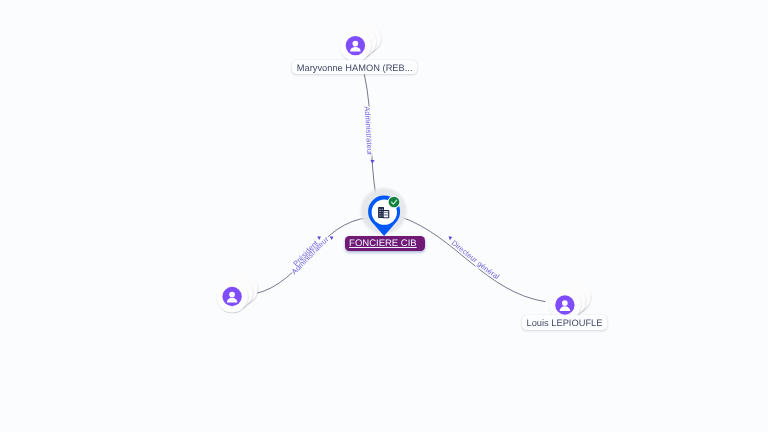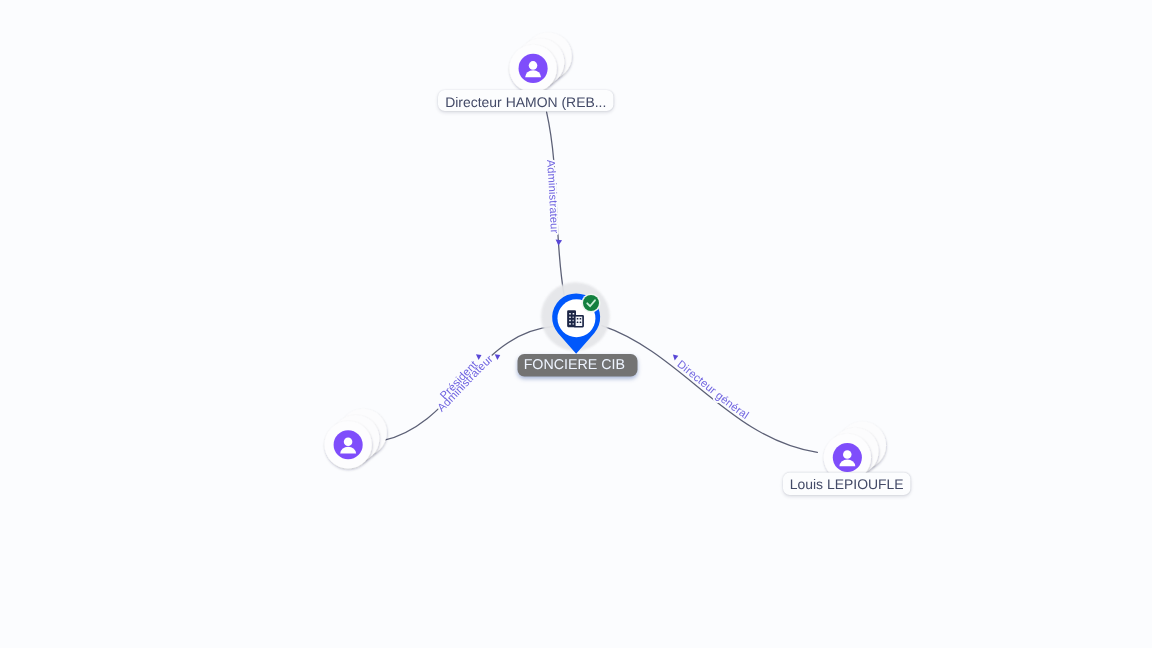--- a/index.html
+++ b/index.html
@@ -5,24 +5,24 @@
 <style>
   html,body{margin:0;padding:0;}
   body{width:768px;height:432px;overflow:hidden;background:#fbfcfe;
        font-family:"Liberation Sans",sans-serif;-webkit-font-smoothing:antialiased;text-rendering:geometricPrecision;}
   #stage{position:relative;width:768px;height:432px;background:#fbfcfe;}
   svg.layer{position:absolute;left:0;top:0;width:768px;height:432px;overflow:visible;}
   .plabel{position:absolute;background:#fcfdfe;border-radius:4.5px;
           box-shadow:0 1px 2.5px rgba(30,40,70,.16),0 0 1px rgba(30,40,70,.12);
           color:#434a67;font-size:9.3px;line-height:16.5px;height:14.5px;
           padding:0 4.8px;white-space:nowrap;}
-  .clabel{position:absolute;background:#737373;border-radius:4.5px;
+  .clabel{position:absolute;background:#701a75;border-radius:4.5px;
           box-shadow:0 1.5px 3px rgba(10,50,140,.35);
           color:#eef4ff;font-size:9.5px;line-height:16.3px;height:14.5px;
-          padding:0 8.4px 0 4.1px;white-space:nowrap;}
+          padding:0 8.4px 0 4.1px;white-space:nowrap;text-decoration:underline;}
 </style>
 </head>
 <body>
 
 <div id="stage">
 
   <svg class="layer" viewBox="0 0 768 432">
     <defs>
       <path id="epTop" d="M364.4,74.8 C373.3,114.7 369.0,156.1 376.0,196.3"></path>
       <path id="epTopL" d="M360.01,75.78 C368.83,115.65 364.52,156.96 371.57,197.07"></path>
@@ -112,16 +112,16 @@
     </g>
     <g>
       <circle cx="394" cy="202" r="6.4" fill="#f0f6f2"></circle>
       <circle cx="394" cy="202" r="5.35" fill="#13803f"></circle>
       <path d="M391.5,202.2 l1.85,1.95 l3.3,-3.95" fill="none" stroke="#c9eed6" stroke-width="1.2" stroke-linecap="round" stroke-linejoin="round"></path>
     </g>
   </svg>
 
   <div class="clabel" style="left:345px;top:236.1px;">FONCIERE CIB</div>
 
-  <div class="plabel" style="left:292px;top:59.5px;">Directeur HAMON (REB...</div>
+  <div class="plabel" style="left:292px;top:59.5px;">Maryvonne HAMON (REB...</div>
   <div class="plabel" style="left:521.7px;top:315px;">Louis LEPIOUFLE</div>
 
 </div>
 
 </body></html>

